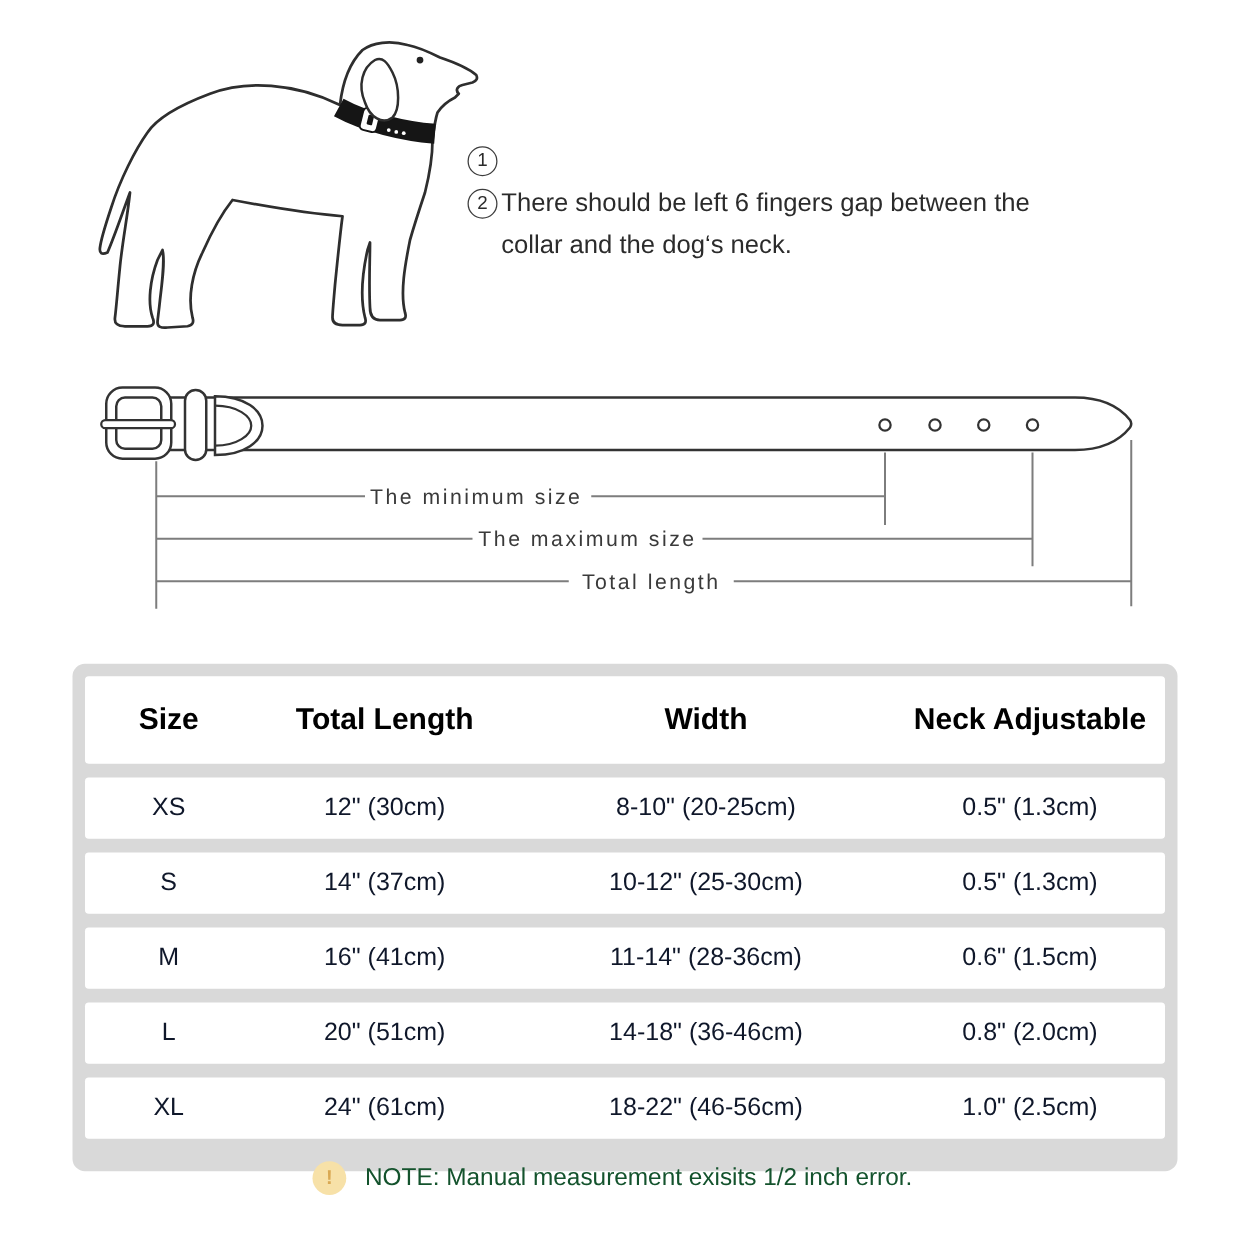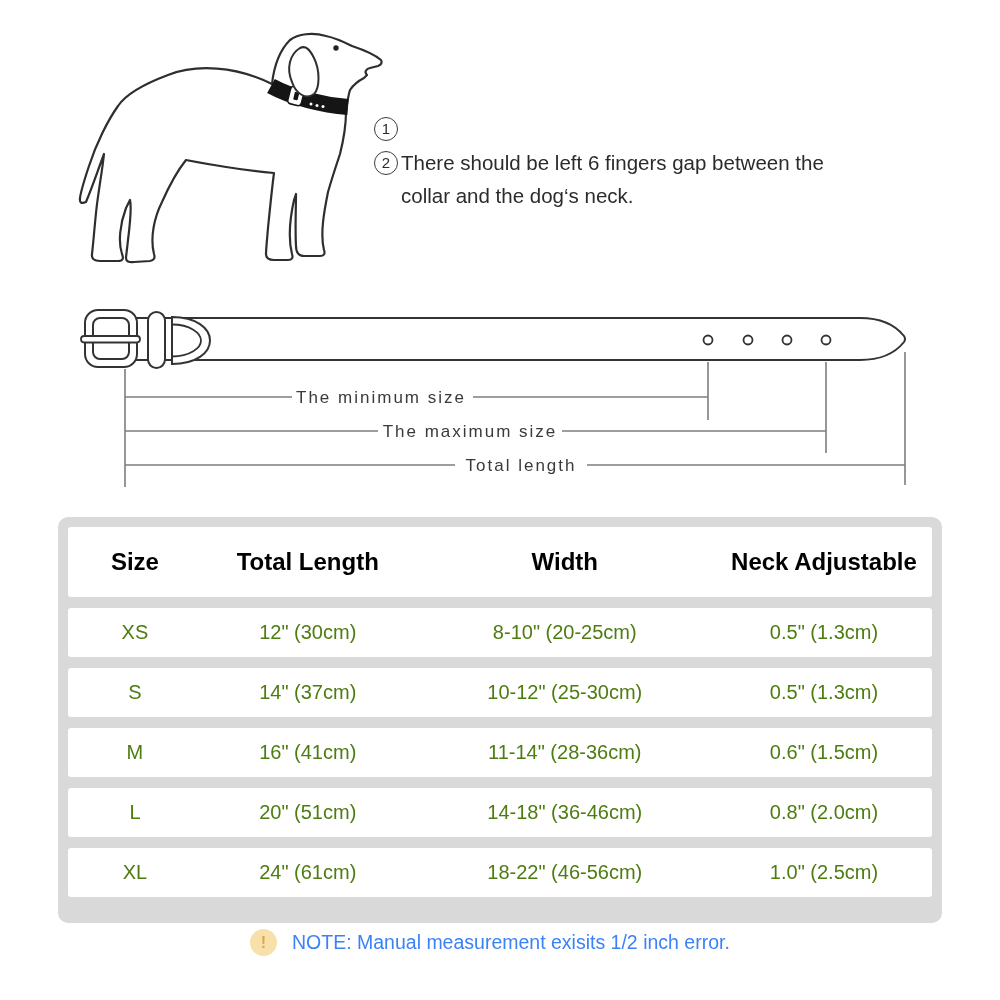--- a/index.html
+++ b/index.html
@@ -21,33 +21,33 @@
     border:1.6px solid #3c3c3c;border-radius:50%;
     font-size:15px;line-height:22px;text-align:center;color:#2b2b2b;}
   .instr-text{white-space:pre-line;}
 
   
   #collar-diagram{position:absolute;left:60px;top:295px;width:880px;height:195px;}
   .diagram-label{font-family:"Liberation Sans",sans-serif;font-size:17px;
     letter-spacing:2px;fill:#3a3a3a;}
 
   
-  #size-table{position:absolute;left:58px;top:517px;width:884px;
+  #size-table{position:absolute;left:58px;top:531px;width:884px;
     background:#d9d9d9;border-radius:10px;padding:10px;box-sizing:border-box;}
   .t-grid{display:grid;grid-template-columns:15.5% 24.5% 35% 25%;
     align-items:center;text-align:center;background:#fff;border-radius:3px;}
   .t-head{height:70px;margin-bottom:11px;font-weight:bold;font-size:24px;color:#000;}
-  .t-row{height:49px;margin-bottom:11px;font-size:20px;color:#4d7c0f;}
+  .t-row{height:49px;margin-bottom:11px;font-size:20px;color:#0f172a;}
   .t-row:last-child{margin-bottom:16px;}
 
   
   #note{position:absolute;left:250px;top:929px;display:flex;align-items:center;gap:15px;}
   .note-icon{flex:none;width:27px;height:27px;border-radius:50%;background:#f7e1a8;
     color:#d9a852;font-weight:bold;font-size:16px;line-height:27px;text-align:center;}
-  .note-text{font-size:19.5px;color:#3b82f6;}
+  .note-text{font-size:19.5px;color:#14532d;}
 </style>
 </head>
 <body>
 
 <div id="canvas">
 
   <svg id="dog-figure" viewBox="0 0 330 285" aria-hidden="true">
     <g fill="none" stroke="#2e2e2e" stroke-width="2.2" stroke-linejoin="round" stroke-linecap="round">
       <path d="M204,76
                C168,58 128,56 100,67

